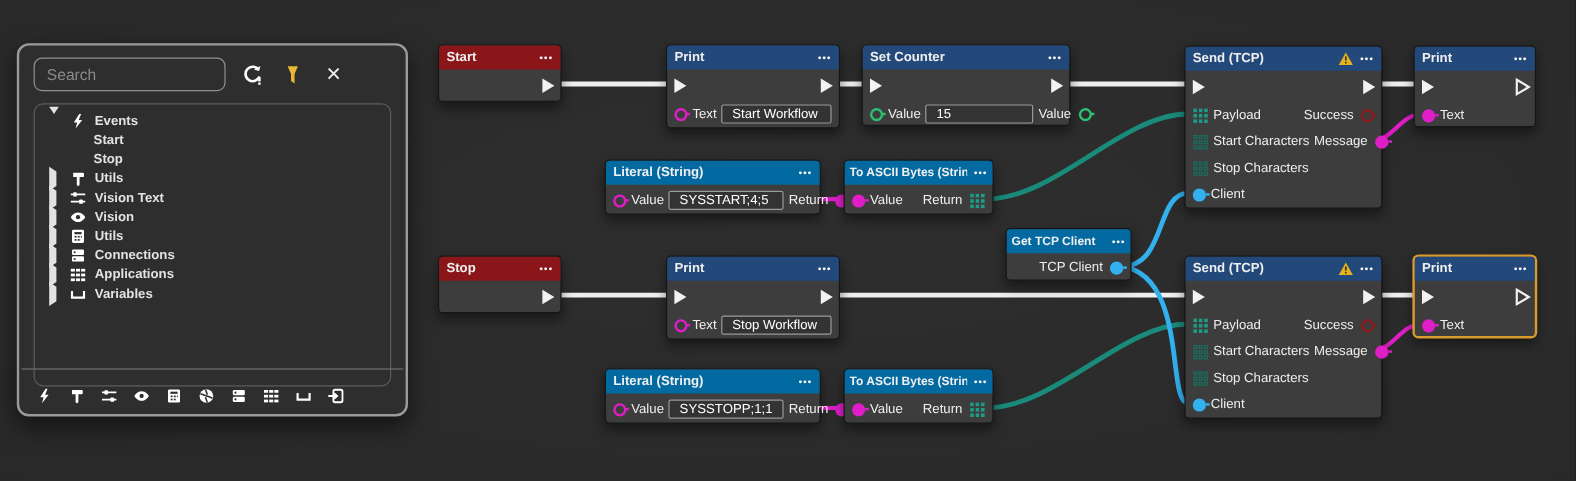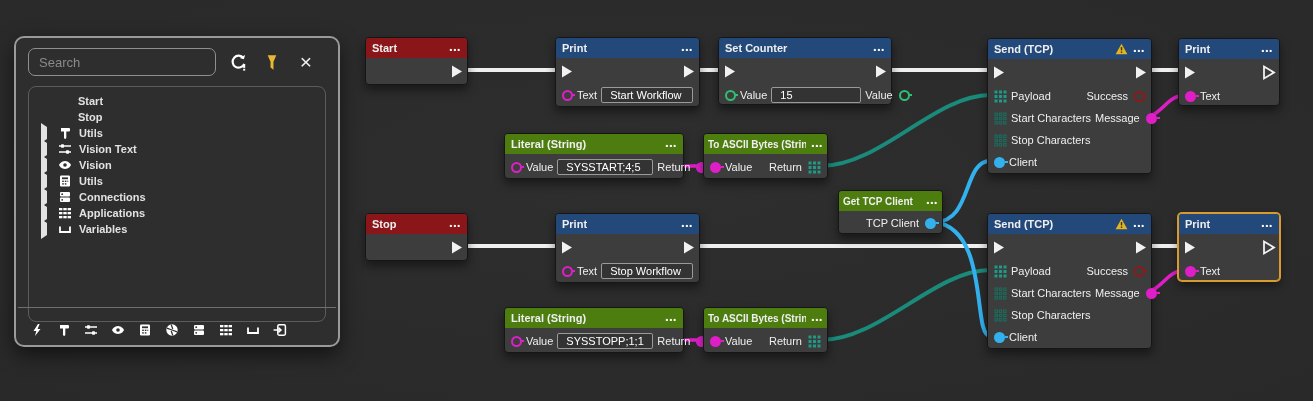--- a/index.html
+++ b/index.html
@@ -5,21 +5,21 @@
   html,body{margin:0;padding:0;background:#1e1e1e;}
   .app{position:relative;width:1313px;height:401px;overflow:hidden;
        font-family:"Liberation Sans",sans-serif;
        background:radial-gradient(120% 130% at 50% 45%, #2e2e2e 0%, #282828 70%, #212121 100%);}
 
   
   .panel{position:absolute;left:14px;top:36px;width:326px;height:311px;z-index:5;
          background:#2e2e2e;border:2px solid #9a9a9a;border-radius:10px;
          box-shadow:0 8px 20px rgba(0,0,0,.55);box-sizing:border-box;}
   .panel-top{display:flex;align-items:center;gap:10px;padding:10px 12px 4px 12px;}
-  .search{width:188px;height:28px;background:transparent;border:1.5px solid #8f8f8f;border-radius:7px;
+  .search{width:160px;height:28px;background:transparent;border:1.5px solid #8f8f8f;border-radius:7px;
           color:#ddd;font-size:13px;padding:0 10px;outline:none;box-sizing:border-box;
           font-family:"Liberation Sans",sans-serif;}
   .search::placeholder{color:#8a8a8a;}
   .pt-icon{width:24px;height:24px;display:flex;align-items:center;justify-content:center;cursor:pointer;}
   .close-x{color:#f0f0f0;font-size:21px;line-height:20px;font-weight:400;}
 
   .tree-box{margin:6px 12px 0 12px;height:236px;border:1px solid #5c5c5c;border-radius:8px;
             padding:6px 4px;box-sizing:border-box;overflow:hidden;}
   .trow{display:flex;align-items:center;height:16px;gap:7px;color:#e2e2e2;
         font-size:11px;font-weight:bold;cursor:pointer;padding-left:8px;}
@@ -36,21 +36,21 @@
   
   .wires{position:absolute;left:0;top:0;z-index:1;}
   .node{position:absolute;z-index:2;background:#3d3d3d;border:1px solid #161616;border-radius:4px;
         box-shadow:0 5px 10px rgba(0,0,0,.45);color:#efefef;font-size:11px;box-sizing:border-box;}
   .node.selected{border:1px solid #d99b2e;box-shadow:0 0 0 1px #d99b2e,0 5px 10px rgba(0,0,0,.45);}
   .hdr{height:20px;display:flex;align-items:center;padding:0 6px;gap:6px;
        border-radius:3px 3px 0 0;font-weight:bold;font-size:11px;white-space:nowrap;}
   .hdr .ttl{flex:1 1 auto;overflow:hidden;}
   .hdr.red{background:#8a1619;}
   .hdr.blue{background:#23497a;}
-  .hdr.green{background:#4d7c0f;}
+  .hdr.green{background:#0369a1;}
   .hdr.small{font-size:10px;padding:0 4px;}
   .dots{flex:0 0 auto;color:#fff;cursor:pointer;}
   .dots::before{content:"•••";font-size:8px;letter-spacing:1px;}
   .warn{width:13px;height:12px;flex:0 0 13px;}
 
   .erow{display:flex;align-items:center;justify-content:space-between;height:26px;padding:0 3px;}
   .prow{display:flex;align-items:center;height:22px;padding:0 6px;gap:4px;white-space:nowrap;}
   .rgt{margin-left:auto;display:flex;align-items:center;gap:6px;}
   .lbl{color:#efefef;}
   .ep{width:15px;height:17px;display:block;}
@@ -227,20 +227,27 @@
       </span>
       <span class="pt-icon">
         <svg width="16" height="17" viewBox="0 0 14 15">
             <path d="M3.2 1 H10.8 L8.3 6.8 V13.8 L5.7 12 V6.8 Z" fill="#e8b832"></path>
           </svg>
       </span>
       <span class="pt-icon close-x">×</span>
     </div>
 
     <div class="tree-box">
+      <div class="trow">
+          <span class="exp"><span class="exp-d"></span></span>
+          <svg class="ticon">
+            <use href="#i-lightning"></use>
+          </svg>
+          <span>Events</span>
+        </div>
       <div class="trow child">
           <span>Start</span>
         </div>
       <div class="trow child">
           <span>Stop</span>
         </div>
       <div class="trow">
           <span class="exp"><span class="exp-r"></span></span>
           <svg class="ticon">
             <use href="#i-hammer"></use>

